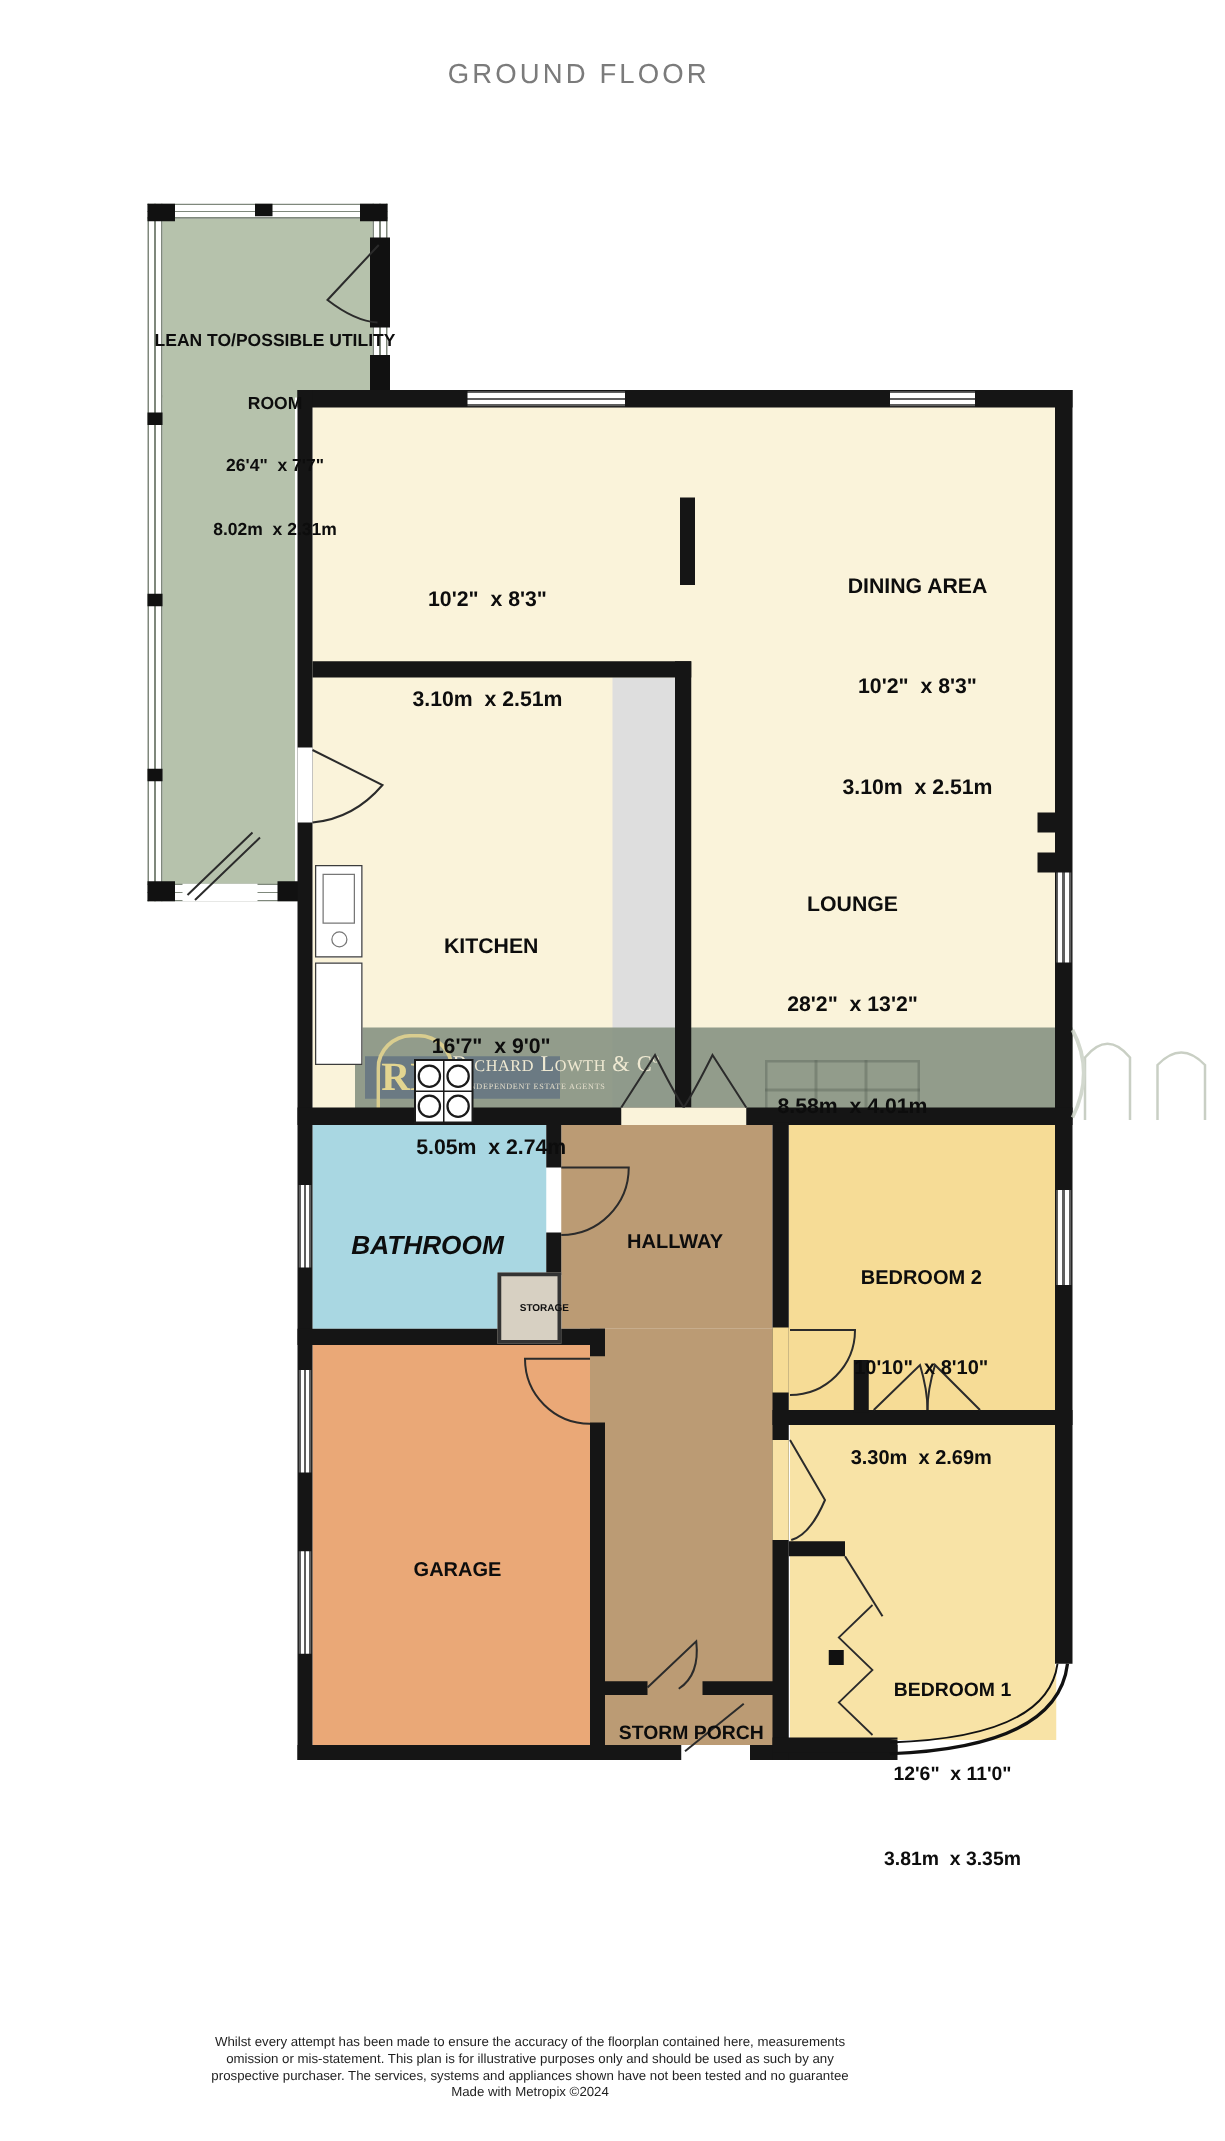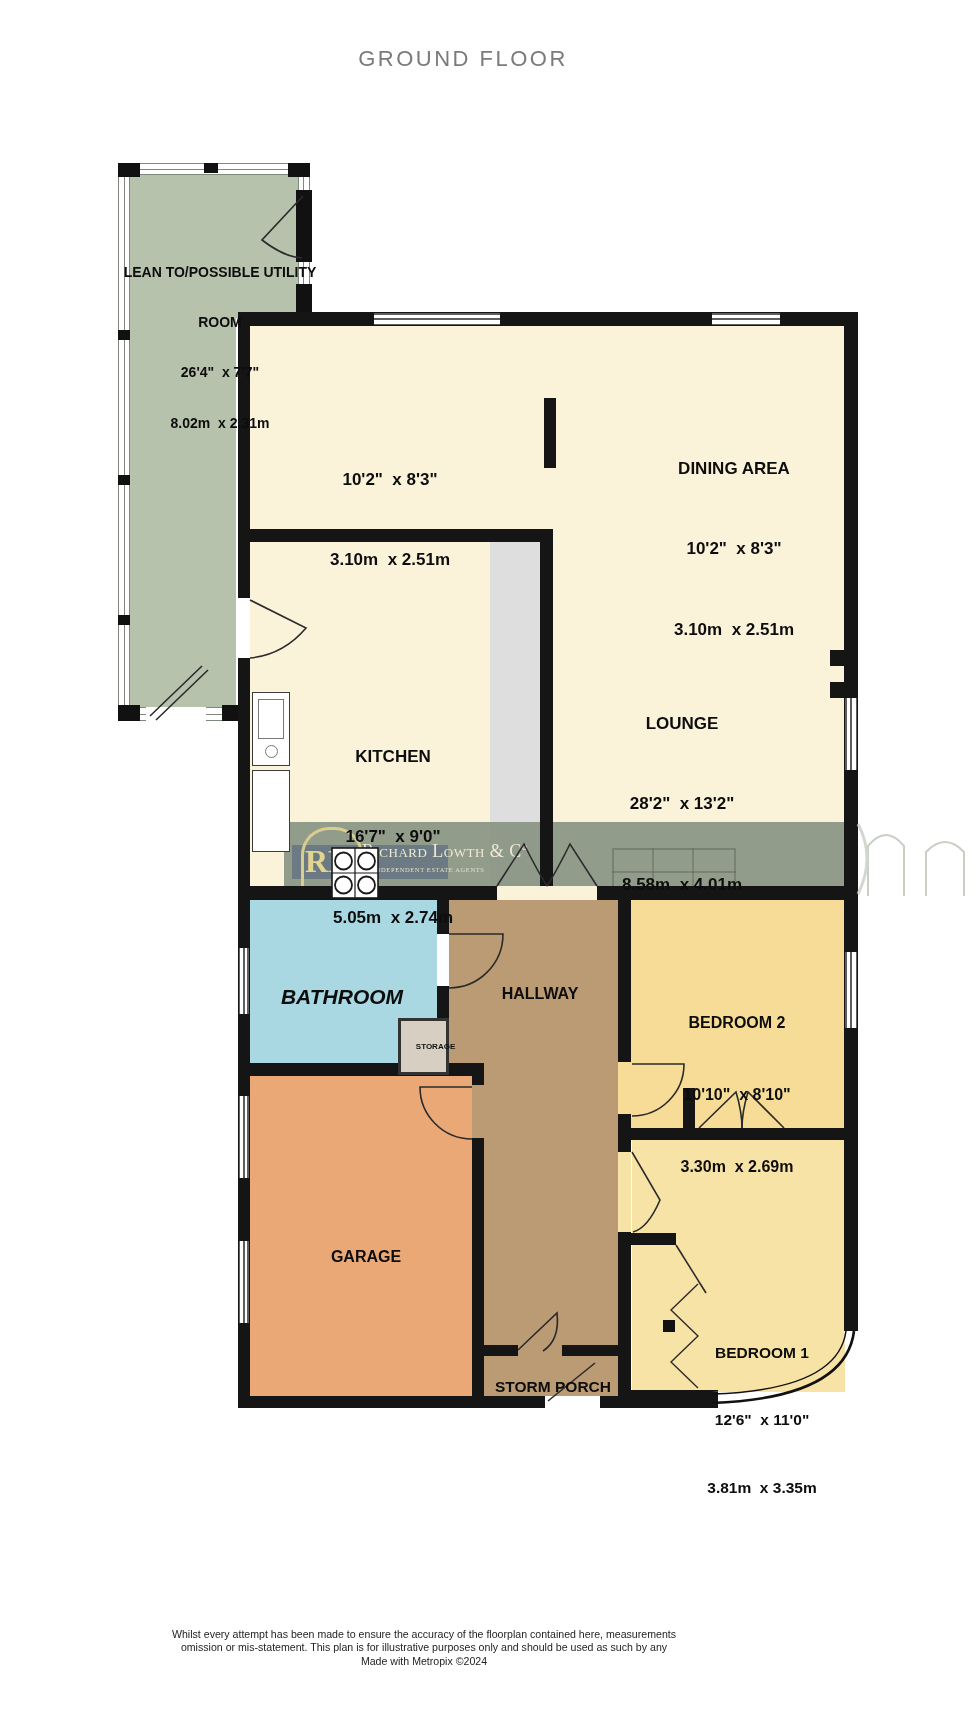--- a/index.html
+++ b/index.html
@@ -207,16 +207,17 @@
     <div>BEDROOM 1</div>
     <div>12'6"  x 11'0"</div>
     <div>3.81m  x 3.35m</div>
   </div>
 
   <div class="lbl" style="left:553px;top:1375px;font-size:15.5px;">STORM PORCH</div>
 
   <div class="footer" style="top:1628px;">
     <div>Whilst every attempt has been made to ensure the accuracy of the floorplan contained here, measurements</div>
     <div>omission or mis-statement. This plan is for illustrative purposes only and should be used as such by any</div>
+    <div>prospective purchaser. The services, systems and appliances shown have not been tested and no guarantee</div>
     <div>Made with Metropix ©2024</div>
   </div>
 
 </div>
 
 </body></html>

